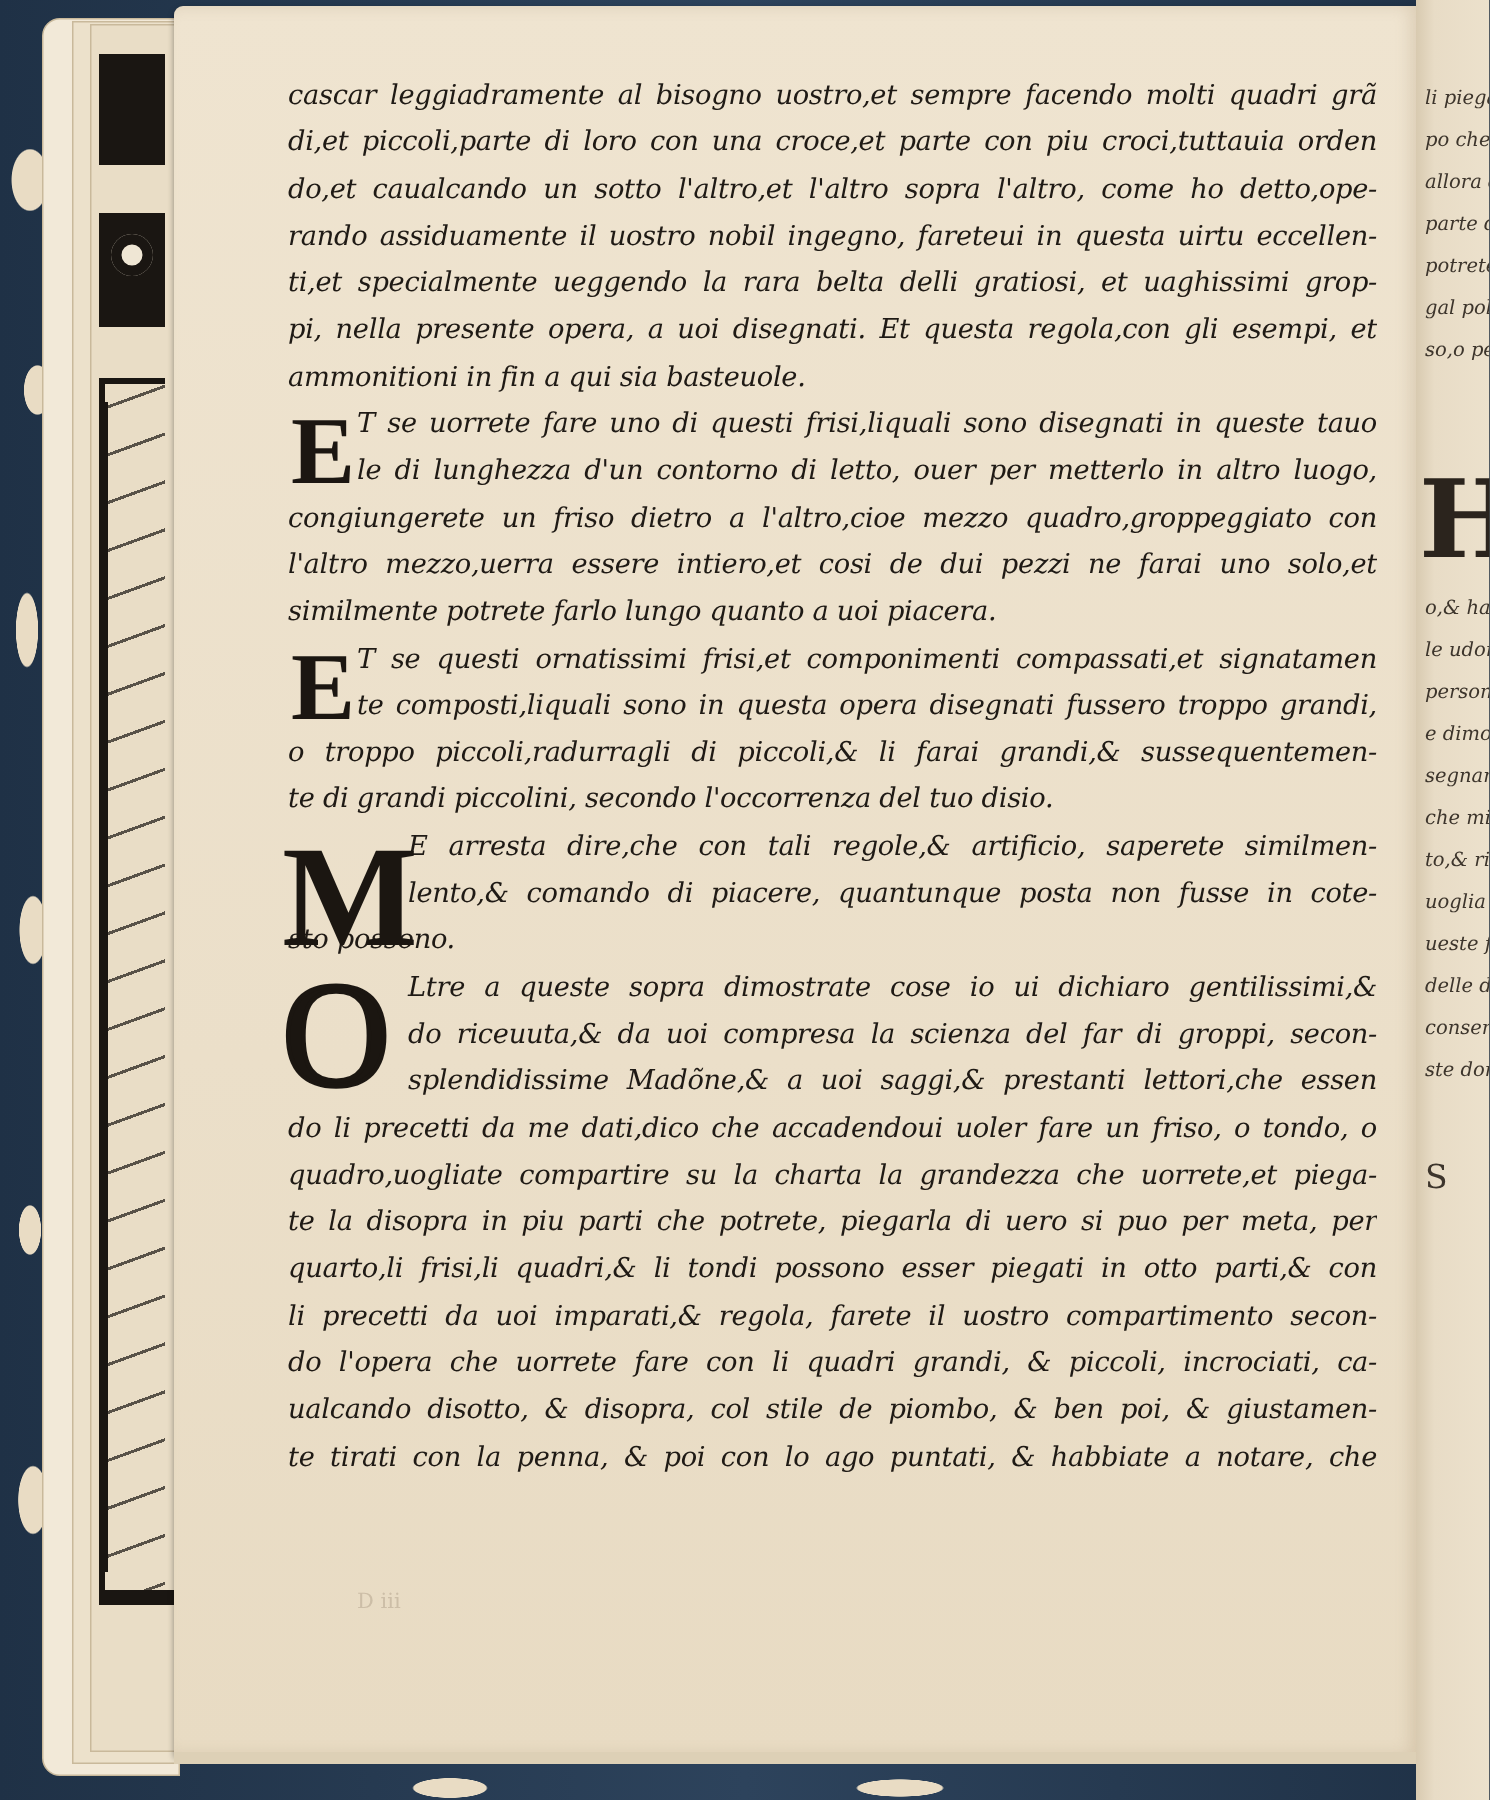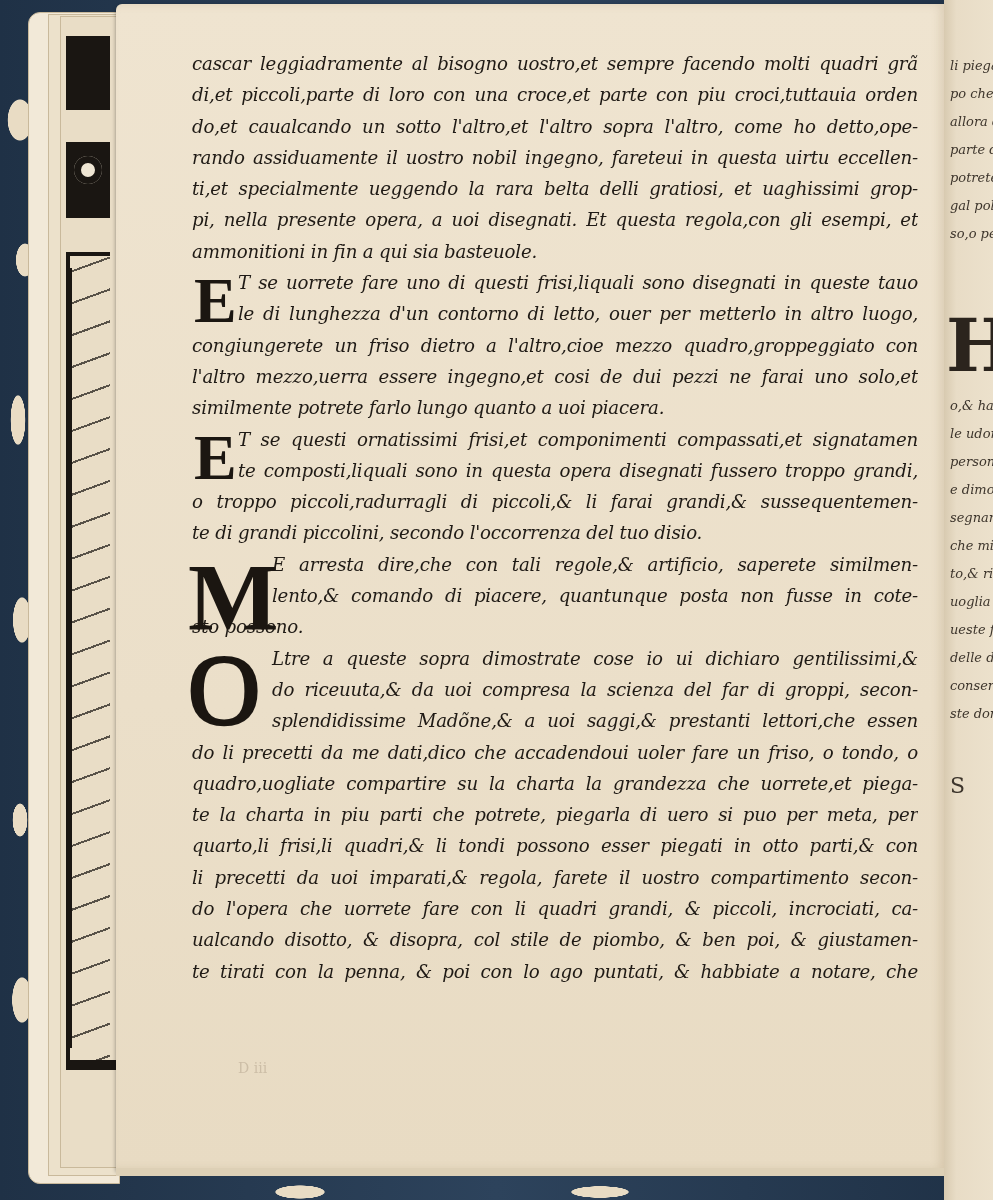--- a/index.html
+++ b/index.html
@@ -154,21 +154,21 @@
     <span class="line">ti,et specialmente ueggendo la rara belta delli gratiosi, et uaghissimi grop-</span>
     <span class="line">pi, nella presente opera, a uoi disegnati. Et questa regola,con gli esempi, et</span>
     <span class="line last">ammonitioni in fin a qui sia basteuole.</span>
   </div>
 
   <div class="para indent-e">
     <span class="drop e1">E</span>
     <span class="line ind">T se uorrete fare uno di questi frisi,liquali sono disegnati in queste tauo</span>
     <span class="line ind">le di lunghezza d'un contorno di letto, ouer per metterlo in altro luogo,</span>
     <span class="line">congiungerete un friso dietro a l'altro,cioe mezzo quadro,groppeggiato con</span>
-    <span class="line">l'altro mezzo,uerra essere ingegno,et cosi de dui pezzi ne farai uno solo,et</span>
+    <span class="line">l'altro mezzo,uerra essere intiero,et cosi de dui pezzi ne farai uno solo,et</span>
     <span class="line last">similmente potrete farlo lungo quanto a uoi piacera.</span>
   </div>
 
   <div class="para indent-e">
     <span class="drop e2">E</span>
     <span class="line ind">T se questi ornatissimi frisi,et componimenti compassati,et signatamen</span>
     <span class="line ind">te composti,liquali sono in questa opera disegnati fussero troppo grandi,</span>
     <span class="line">o troppo piccoli,radurragli di piccoli,&amp; li farai grandi,&amp; sussequentemen-</span>
     <span class="line last">te di grandi piccolini, secondo l'occorrenza del tuo disio.</span>
   </div>
@@ -180,21 +180,21 @@
     <span class="line last">sto possono.</span>
   </div>
 
   <div class="para indent-o">
     <span class="drop o">O</span>
     <span class="line ind">Ltre a queste sopra dimostrate cose io ui dichiaro gentilissimi,&amp;</span>
     <span class="line ind">do riceuuta,&amp; da uoi compresa la scienza del far di groppi, secon-</span>
     <span class="line ind">splendidissime Madõne,&amp; a uoi saggi,&amp; prestanti lettori,che essen</span>
     <span class="line">do li precetti da me dati,dico che accadendoui uoler fare un friso, o tondo, o</span>
     <span class="line">quadro,uogliate compartire su la charta la grandezza che uorrete,et piega-</span>
-    <span class="line">te la charta in piu parti che potrete, piegarla di uero si puo per meta, per</span>
+    <span class="line">te la disopra in piu parti che potrete, piegarla di uero si puo per meta, per</span>
     <span class="line">quarto,li frisi,li quadri,&amp; li tondi possono esser piegati in otto parti,&amp; con</span>
     <span class="line">li precetti da uoi imparati,&amp; regola, farete il uostro compartimento secon-</span>
     <span class="line">do l'opera che uorrete fare con li quadri grandi, &amp; piccoli, incrociati, ca-</span>
     <span class="line">ualcando disotto, &amp; disopra, col stile de piombo, &amp; ben poi, &amp; giustamen-</span>
     <span class="line">te tirati con la penna, &amp; poi con lo ago puntati, &amp; habbiate a notare, che</span>
   </div>
 </div>
 
 <div class="sig">D iii</div>
 

